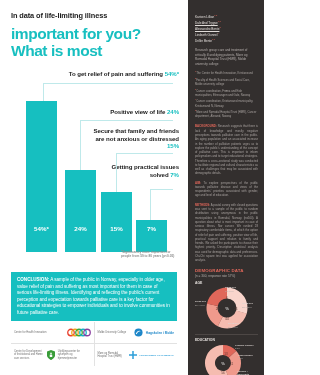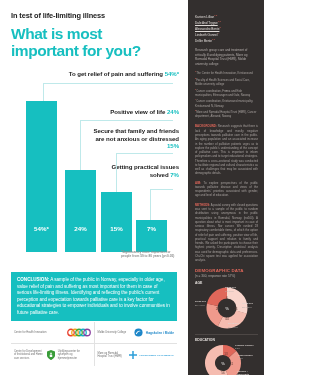--- a/index.html
+++ b/index.html
@@ -69,24 +69,24 @@
   .dlabel .v { color:#b5afac; font-weight:normal; }
   .hr { height:0.4px; background:#4d4745; margin:4px 0 0 0; }
 </style>
 </head>
 <body>
 
 <div class="poster">
 
   <div class="main">
 
-    <div class="kicker">In test of life-limiting illness</div>
+    <div class="kicker">In data of life-limiting illness</div>
     <div class="headline">
+      <div>important for you?</div>
       <div>What is most</div>
-      <div>important for you?</div>
     </div>
 
     <div class="chart">
 
       <div class="stmt" style="top:0px;">
         <span>To get relief of pain and suffering </span><span class="pct">54%*</span>
       </div>
       <div class="stmt" style="top:38px;">
         <span>Positive view of life </span><span class="pct">24%</span>
       </div>

